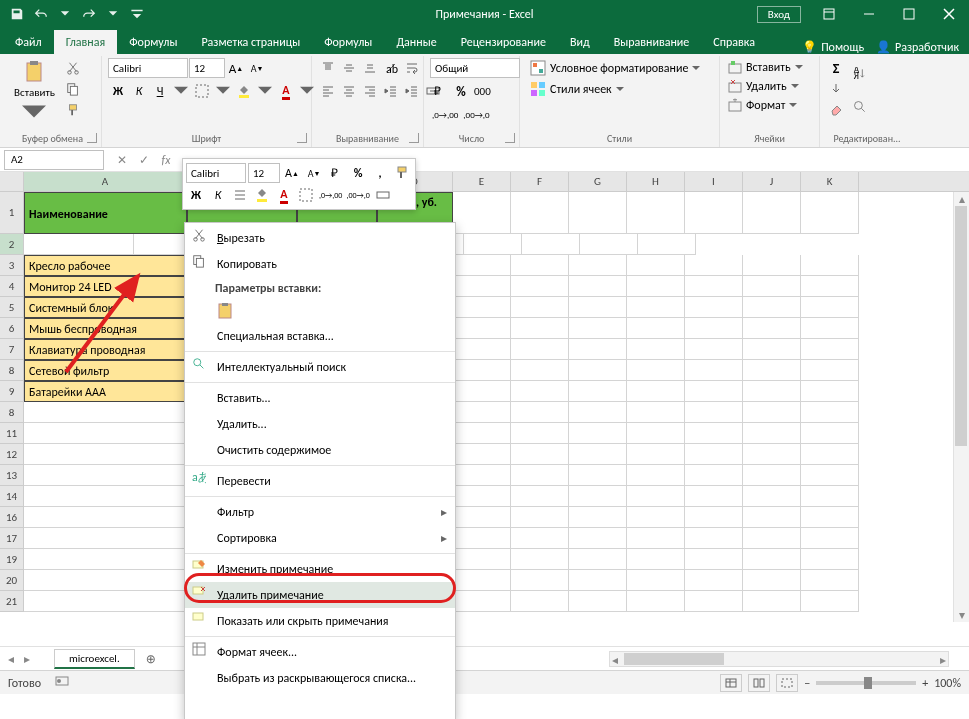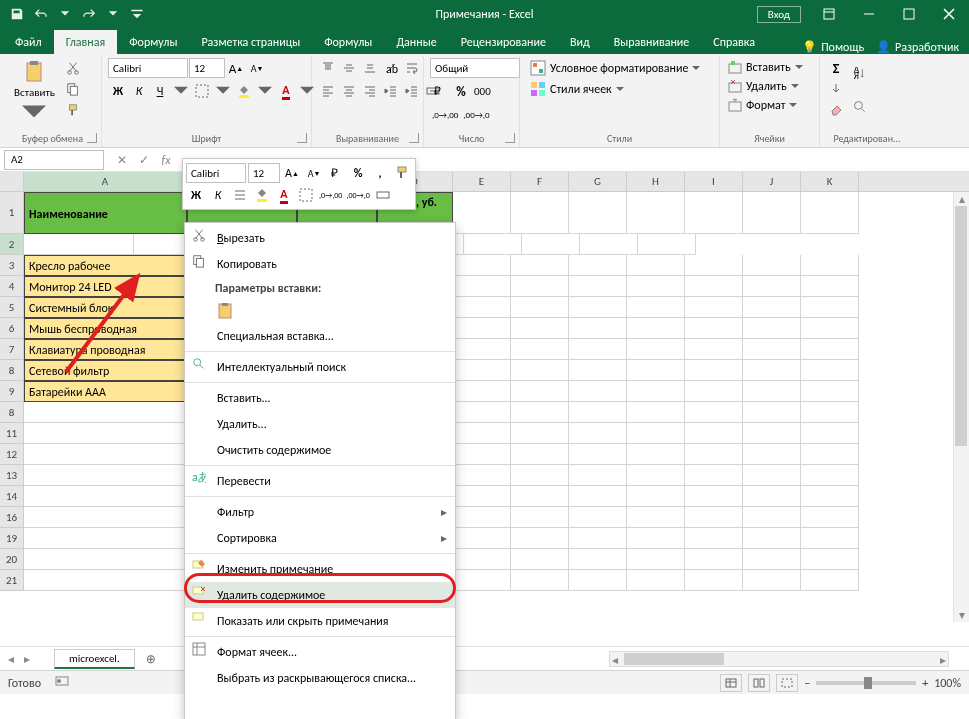--- a/index.html
+++ b/index.html
@@ -782,20 +782,34 @@
         <div class="cell " style="width: 76px;"></div>
         <div class="cell " style="width: 58px;"></div>
         <div class="cell " style="width: 58px;"></div>
         <div class="cell " style="width: 58px;"></div>
         <div class="cell " style="width: 58px;"></div>
         <div class="cell " style="width: 58px;"></div>
         <div class="cell " style="width: 58px;"></div>
         <div class="cell " style="width: 58px;"></div>
       </div>
       <div class="row">
+        <div class="rh">17</div>
+        <div class="cell " style="width: 163px;"></div>
+        <div class="cell " style="width: 110px;"></div>
+        <div class="cell " style="width: 80px;"></div>
+        <div class="cell " style="width: 76px;"></div>
+        <div class="cell " style="width: 58px;"></div>
+        <div class="cell " style="width: 58px;"></div>
+        <div class="cell " style="width: 58px;"></div>
+        <div class="cell " style="width: 58px;"></div>
+        <div class="cell " style="width: 58px;"></div>
+        <div class="cell " style="width: 58px;"></div>
+        <div class="cell " style="width: 58px;"></div>
+      </div>
+      <div class="row">
         <div class="rh">19</div>
         <div class="cell " style="width: 163px;"></div>
         <div class="cell " style="width: 110px;"></div>
         <div class="cell " style="width: 80px;"></div>
         <div class="cell " style="width: 76px;"></div>
         <div class="cell " style="width: 58px;"></div>
         <div class="cell " style="width: 58px;"></div>
         <div class="cell " style="width: 58px;"></div>
         <div class="cell " style="width: 58px;"></div>
         <div class="cell " style="width: 58px;"></div>
@@ -924,21 +938,21 @@
       </span>
       <span>Изменить примечание</span>
     </div>
   <div class="ctx-item highlight">
       <span class="ctx-icon">
         <svg width="14" height="14" viewBox="0 0 14 14">
           <rect x="1" y="2" width="10" height="7" fill="#ffc" stroke="#cc8"></rect>
           <path d="M9 2l4 4M13 2l-4 4" stroke="#c44"></path>
         </svg>
       </span>
-      <span>Удалить содержимое</span>
+      <span>Удалить примечание</span>
     </div>
   <div class="ctx-item">
       <span class="ctx-icon">
         <svg width="14" height="14" viewBox="0 0 14 14">
           <rect x="1" y="2" width="10" height="7" fill="#ffc" stroke="#cc8"></rect>
         </svg>
       </span>
       <span>Показать или скрыть примечания</span>
     </div>
   <div class="ctx-sep"></div>

